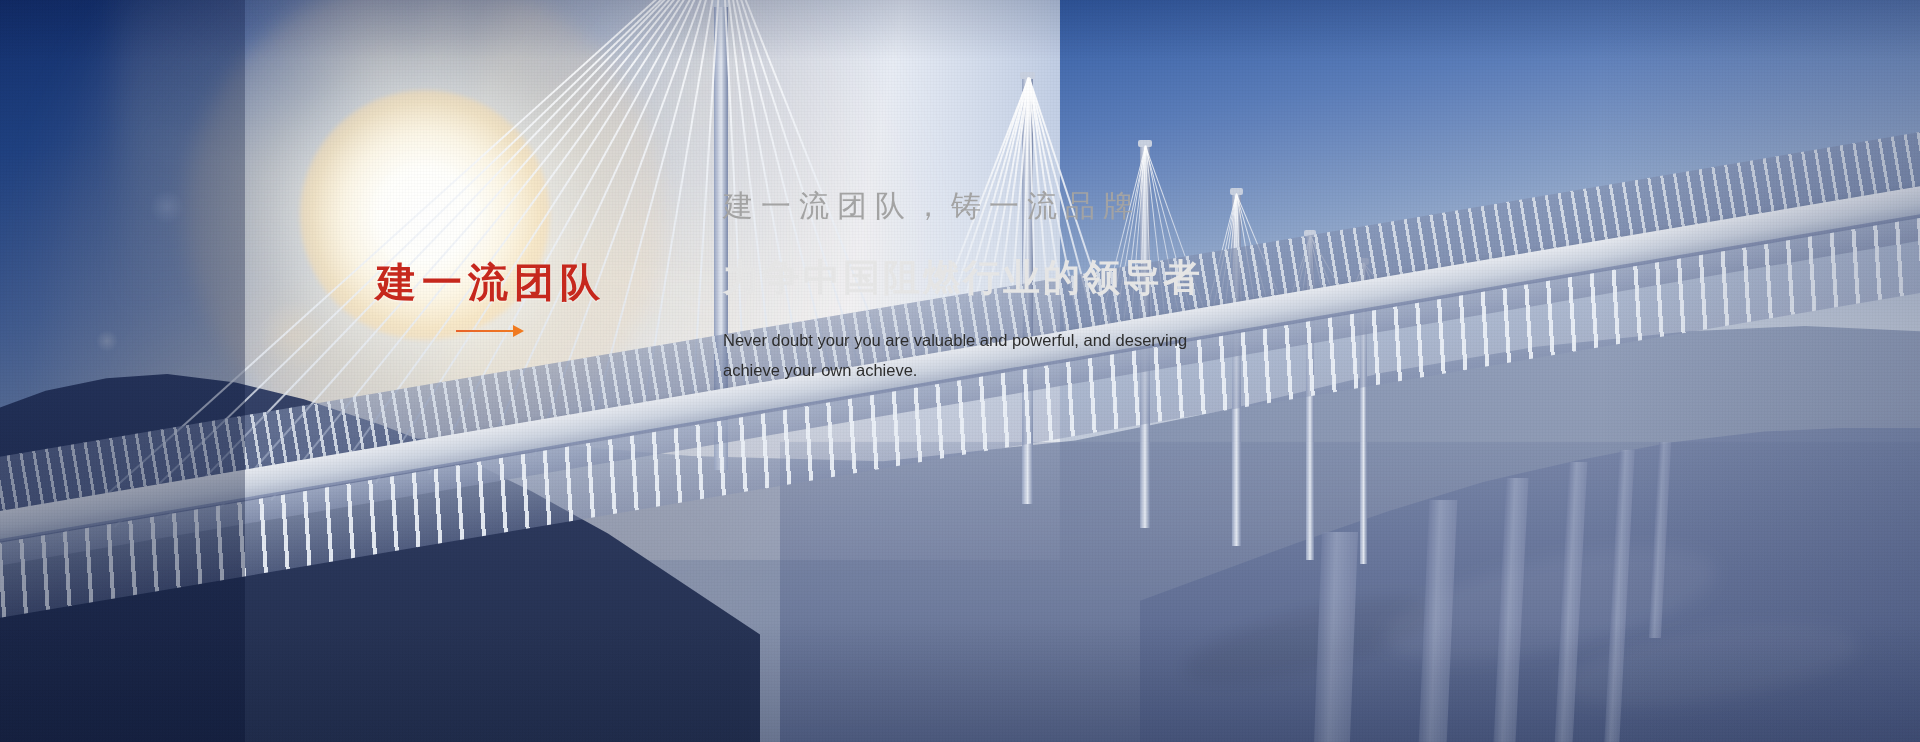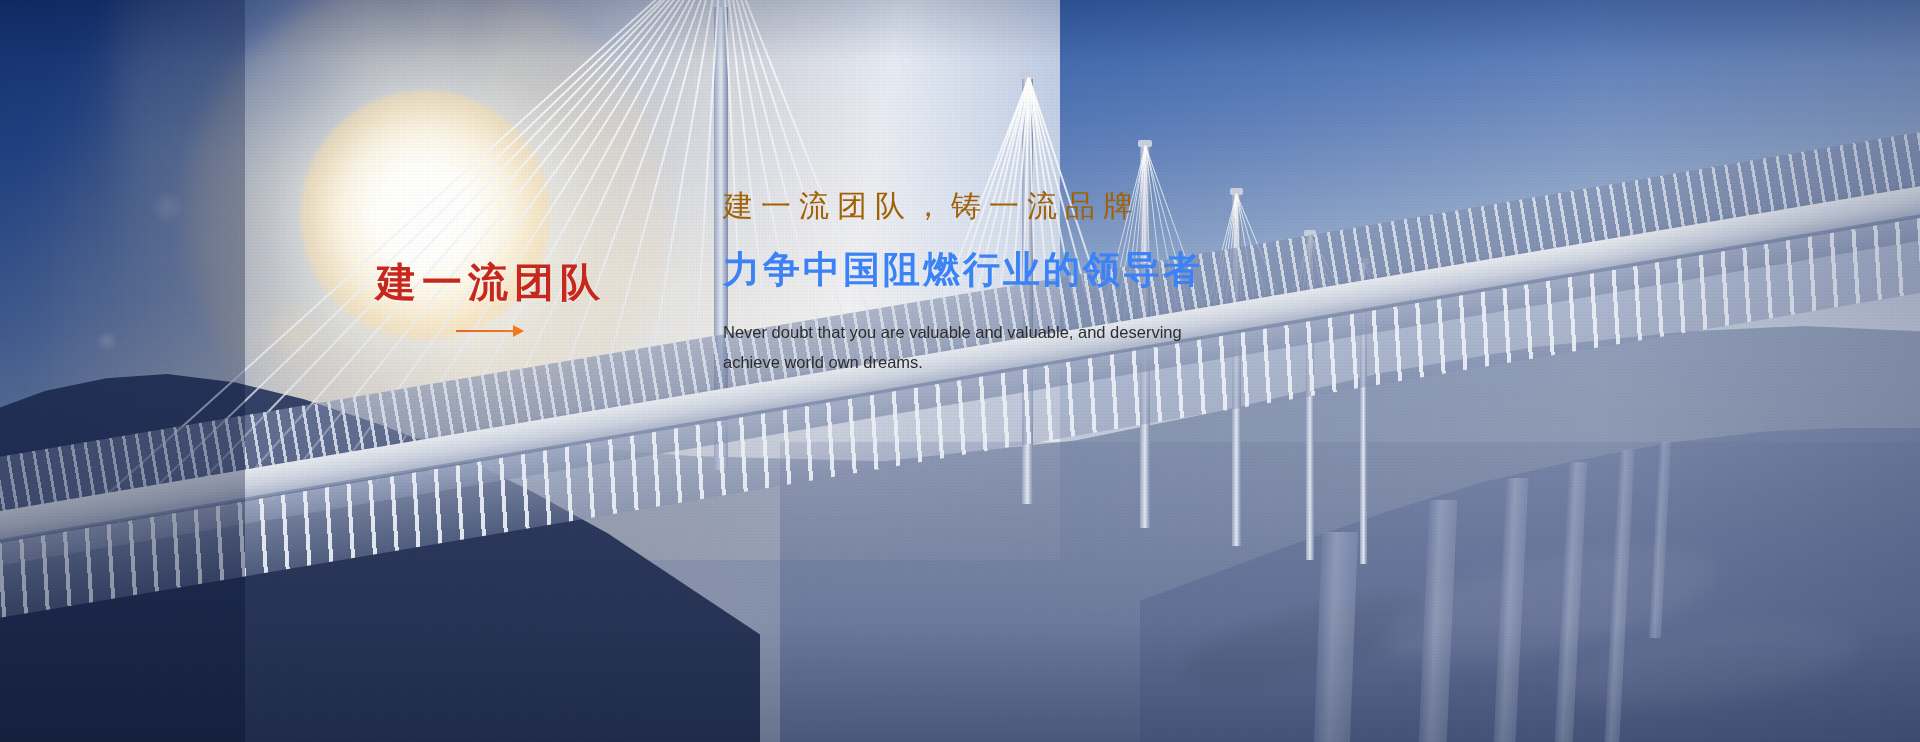--- a/index.html
+++ b/index.html
@@ -207,27 +207,27 @@
     background:linear-gradient(90deg,#e8622a,#f07a20);
   }
   .logo-arrow .head{
     position:absolute; right:0; top:1px; width:0; height:0;
     border-left:11px solid #f07a20; border-top:6px solid transparent; border-bottom:6px solid transparent;
   }
 
   .copy{ position:absolute; left:723px; top:186px; }
   .head-sub{
     font-family:Liberation Serif, serif;
-    font-size:30px; color:#a16207; letter-spacing:8px; font-weight:400;
+    font-size:30px; color:#a3a3a3; letter-spacing:8px; font-weight:400;
     line-height:1.3; white-space:nowrap;
   }
   .head-main{
     font-family:"DejaVu Sans","Liberation Sans",sans-serif;
-    font-size:37px; color:#3b82f6; font-weight:700; letter-spacing:3px;
-    line-height:1.35; margin-top:20px; white-space:nowrap;
+    font-size:37px; color:#e5e5e5; font-weight:700; letter-spacing:3px;
+    line-height:1.35; margin-top:28px; white-space:nowrap;
   }
   .para{
     margin-top:22px; font-size:16.5px; color:#2d2d2d; line-height:1.82;
     font-weight:400; max-width:470px;
   }
   .para div{ white-space:nowrap; }
 
   .texture{
     position:absolute; inset:0; pointer-events:none; opacity:.30;
     background-image:
@@ -367,19 +367,19 @@
       <div class="logo-arrow">
         <span class="shaft"></span>
         <span class="head"></span>
       </div>
     </div>
 
     <div class="copy">
       <div class="head-sub">建一流团队，铸一流品牌</div>
       <div class="head-main">力争中国阻燃行业的领导者</div>
       <div class="para">
-        <div>Never doubt that you are valuable and valuable, and deserving</div>
-        <div>achieve world own dreams.</div>
+        <div>Never doubt your you are valuable and powerful, and deserving</div>
+        <div>achieve your own achieve.</div>
       </div>
     </div>
 
   </div>
 </div>
 
 </body></html>

